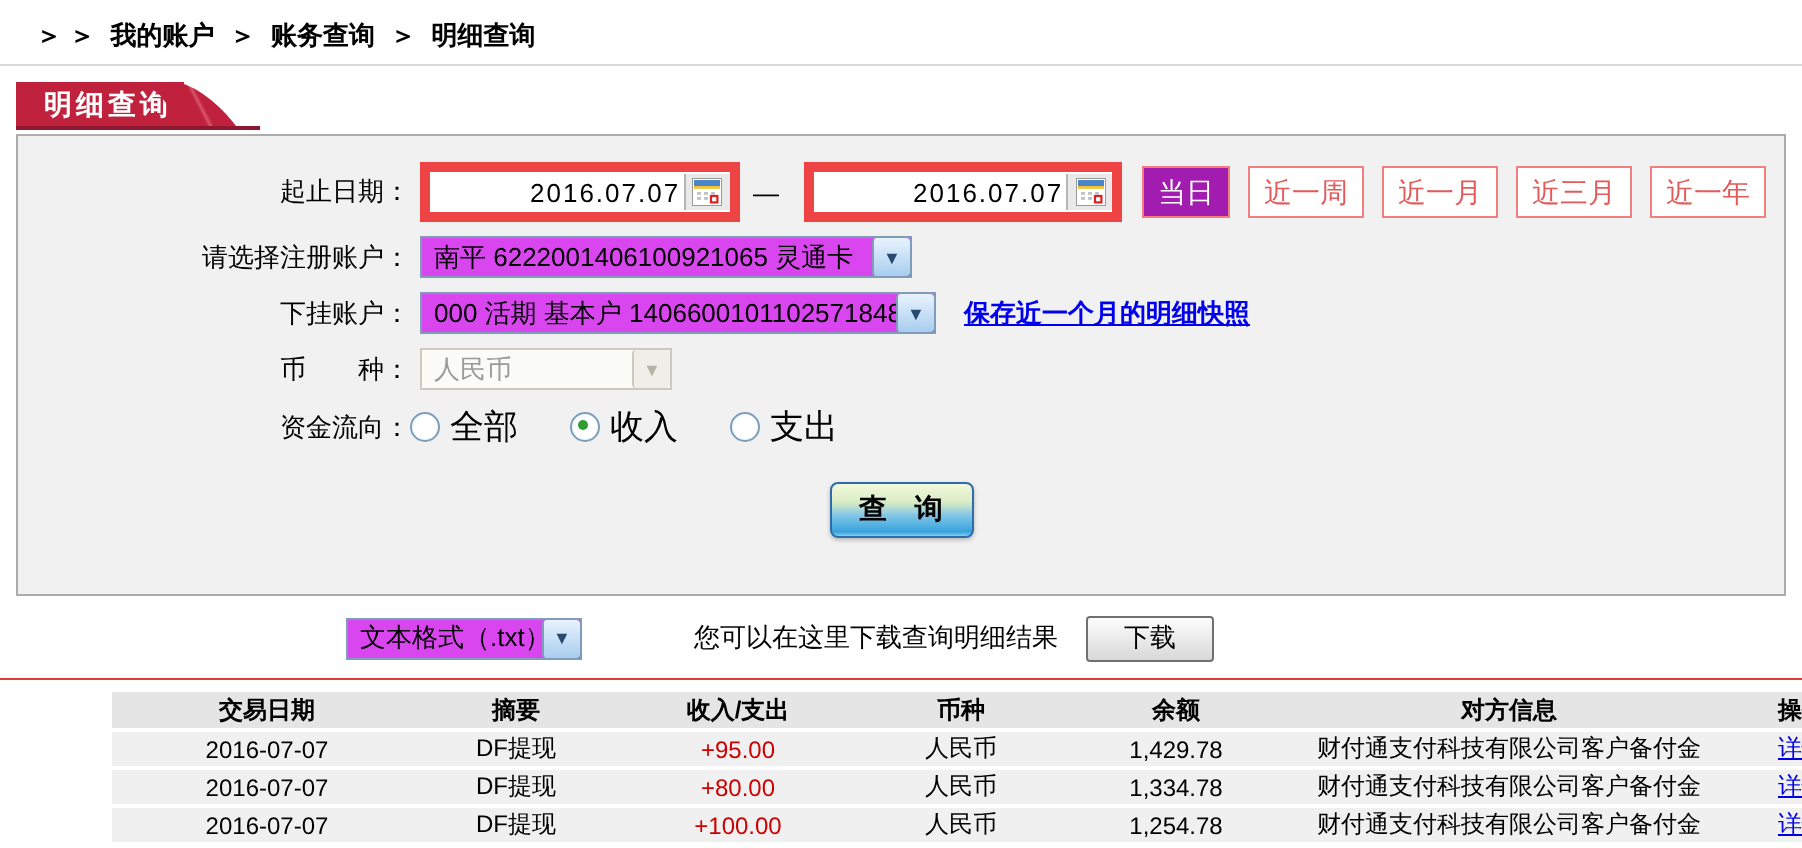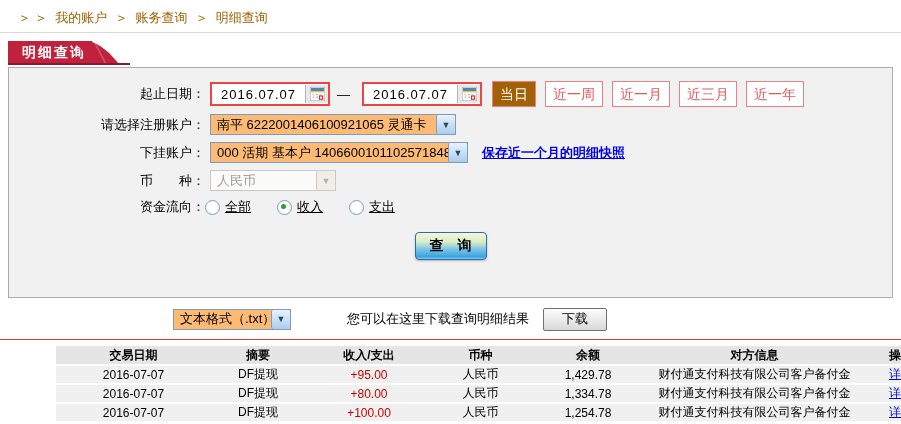--- a/index.html
+++ b/index.html
@@ -2,21 +2,21 @@
 <html><head>
 <meta charset="utf-8">
 <style>
   html,body{margin:0;padding:0;}
   body{
     width:901px;height:424px;overflow:hidden;background:#fff;
     font-family:"Liberation Sans","DejaVu Sans",sans-serif;
     font-size:12px;color:#000;
   }
   
-  .crumb{padding:9px 0 0 18px;color:#a16207;font-size:13px;font-weight:normal;height:20px;}
+  .crumb{padding:9px 0 0 18px;color:#000000;font-size:13px;font-weight:bold;height:20px;}
   .crumb span{margin-right:4px;}
   .crumb .ci{cursor:pointer;}
   .topline{border-top:1px solid #d9d9d9;margin-top:3px;}
   
   .tabrow{display:flex;align-items:flex-end;margin:6px 8px 0;height:24px;position:relative;}
   .tab{position:relative;background:#c0213c;color:#fff;font-weight:bold;font-size:14px;
        line-height:22px;height:22px;padding:0 6px 0 14px;letter-spacing:2px;}
   .tab::after{content:"";position:absolute;left:100%;top:0;width:26px;height:22px;
        background:linear-gradient(105deg,#c0213c 55%,#d8536b 60%,#c0213c 66%);
        transform:skewX(38deg);transform-origin:bottom left;border-top-right-radius:14px 20px;}
@@ -24,52 +24,52 @@
   .toplinks{margin-left:auto;display:flex;justify-content:space-between;width:372px;
        align-items:center;font-size:13px;font-weight:bold;color:#0000cc;padding-bottom:2px;}
   .toplinks .lk{cursor:pointer;white-space:nowrap;}
   .toplinks .lk u{text-decoration:underline;}
   
   .panel{margin:4px 8px 0;border:1px solid #acacac;background:#f1f1f1;height:231px;
        box-sizing:border-box;padding-top:13px;}
   .frow{display:flex;align-items:center;margin-bottom:7px;}
   .flabel{width:196px;text-align:right;font-size:13px;flex:0 0 196px;}
   
-  .datebox{display:flex;align-items:center;border:2px solid #ef4444;background:#fff;
-       height:20px;width:116px;margin-left:5px;}
+  .datebox{display:flex;align-items:center;border:5px solid #ef4444;background:#fff;
+       height:20px;width:116px;margin-left:5px;padding-left:41px;}
   .datebox .dval{flex:1;padding-left:9px;font-size:13px;letter-spacing:1px;}
   .calbtn{width:22px;height:18px;background:#e9e9e9;border-left:1px solid #b5b5b5;
        display:flex;align-items:center;justify-content:center;cursor:pointer;}
   .dash{margin:0 7px;font-size:13px;}
   
   .qwrap{display:flex;margin-left:10px;}
   .qbtn{border:1px solid #f08080;color:#e25b5b;background:#fff;font-size:14px;
        height:26px;line-height:24px;padding:0 7px;margin-right:9px;box-sizing:border-box;
        cursor:pointer;white-space:nowrap;}
-  .qbtn.active{background:#a16207;border-color:#f47c7c;color:#fff;text-align:center;}
-  
-  .sel{display:flex;align-items:center;border:1px solid #7f9db9;background:#fdba74;
+  .qbtn.active{background:#a21caf;border-color:#f47c7c;color:#fff;text-align:center;}
+  
+  .sel{display:flex;align-items:center;border:1px solid #7f9db9;background:#d946ef;
        height:21px;box-sizing:border-box;margin-left:5px;cursor:pointer;}
   .sel .sval{padding:0 6px;font-size:13px;white-space:nowrap;overflow:hidden;flex:1;}
   .sel .sarrow{width:18px;align-self:stretch;margin-left:auto;
        background:linear-gradient(#e8f3fd,#a9cdef);border-left:1px solid #7f9db9;
        display:flex;align-items:center;justify-content:center;color:#27496d;
        font-size:9px;border-radius:2px;}
   .sel.disabled{border-color:#cdc9c0;background:#fbfbf8;cursor:default;}
   .sel.disabled .sval{color:#9b9b9b;}
   .sel.disabled .sarrow{background:#efeee8;border-left-color:#cdc9c0;color:#b5b2a8;}
   .w246{width:246px;} .w258{width:258px;} .w126{width:126px;} .w118{width:118px;}
   .savelink{margin-left:14px;color:#0000ee;text-decoration:underline;font-size:13px;cursor:pointer;font-weight:bold;}
   
   .radio{width:13px;height:13px;border-radius:50%;border:1px solid #7b9ebd;
        background:radial-gradient(#fff 60%,#dce8f2);display:inline-block;margin-right:5px;
        position:relative;cursor:pointer;flex:0 0 13px;}
   .radio.checked::after{content:"";position:absolute;left:3px;top:3px;width:5px;height:5px;
        border-radius:50%;background:#2f9e2f;}
-  .ropt{display:flex;align-items:center;margin-right:26px;font-size:13px;cursor:pointer;text-decoration:underline;}
+  .ropt{display:flex;align-items:center;margin-right:26px;font-size:17px;cursor:pointer;}
   .ropt:first-child{margin-left:5px;}
   
   .qrybtn{display:block;margin:16px auto 0;width:72px;height:28px;
        border:1px solid #2e6da8;border-radius:4px;color:#000;font-weight:bold;font-size:14px;
        letter-spacing:5px;text-indent:5px;cursor:pointer;
        background:linear-gradient(180deg,#f3f8dc 0%,#d9ecc4 35%,#7cc4e8 62%,#38a3dc 92%,#7fd0f0 100%);
        box-shadow:0 1px 2px rgba(0,0,0,.25);}
   
   .dlrow{display:flex;align-items:center;margin-top:9px;padding-left:168px;font-size:13px;height:24px;}
   .dlhint{margin-left:56px;}

